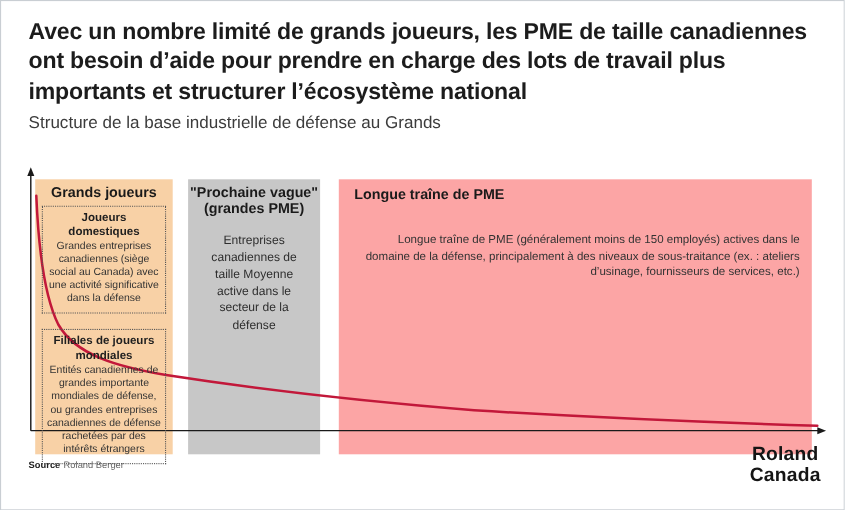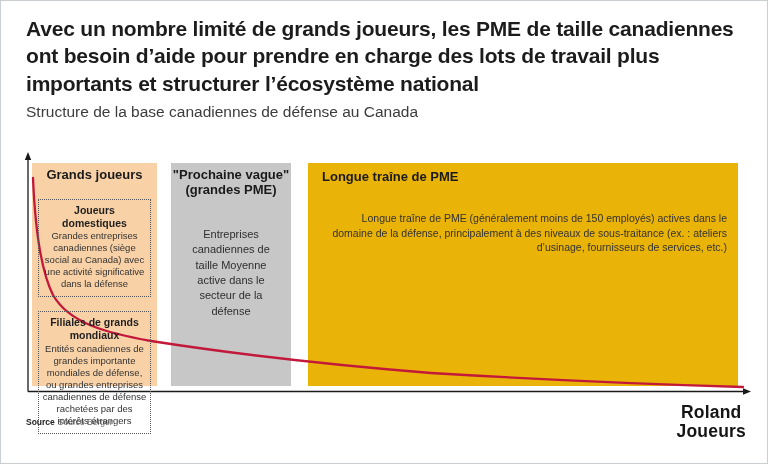--- a/index.html
+++ b/index.html
@@ -20,47 +20,47 @@
   .subtitle{
     position:absolute;left:25px;top:102px;width:700px;
     font-size:15.5px;color:#3c3c3c;
   }
   
   .chart-svg{
     position:absolute;left:0;top:0;width:768px;height:464px;
     z-index:3;pointer-events:none;
   }
   
-  .col{position:absolute;top:162px;height:223px;box-sizing:border-box;}
+  .col{position:absolute;top:162px;height:250px;box-sizing:border-box;}
   .col--players{left:31px;width:125px;background:#f8d1a6;}
   .col--wave{left:170px;width:120px;background:#c7c7c7;}
-  .col--tail{left:307px;width:430px;background:#eab308;}
+  .col--tail{left:307px;width:430px;background:#fca5a5;}
   .col-inner{position:relative;z-index:4;height:100%;box-sizing:border-box;}
 
   .col-header{
     font-weight:bold;font-size:13px;color:#1a1a1a;
     text-align:center;padding-top:5px;line-height:1.15;
   }
   .col--tail .col-header{text-align:left;padding:7px 14px 0 14px;}
 
   .dashed-box{
-    margin:16px 6px 0 6px;border:1px dotted #555;
+    margin:4px 6px 0 6px;border:1px dotted #555;
     padding:4px 2px 6px;text-align:center;background:transparent;
   }
   .dashed-box + .dashed-box{margin-top:14px;}
   .dashed-box-title{
     font-weight:bold;font-size:10.5px;color:#1f1f1f;line-height:1.2;
     margin-bottom:1px;
   }
   .dashed-box-text{
     font-size:9.5px;color:#333;line-height:1.27;
   }
   .col-text{
     font-size:11px;color:#2e2e2e;line-height:1.4;
-    text-align:center;margin-top:29px;padding:0 10px;
+    text-align:center;margin-top:14px;padding:0 10px;
   }
   .col--tail .col-text{
     text-align:right;font-size:10.5px;margin-top:26px;
     padding:0 14px;width:405px;color:#333;
   }
   
   .source-line{
     position:absolute;left:25px;top:416px;font-size:8.5px;color:#666;
   }
   .source-label{font-weight:bold;color:#222;margin-right:3px;}
@@ -69,31 +69,31 @@
     font-weight:bold;font-size:17.5px;line-height:1.08;color:#151515;
     letter-spacing:0.2px;
   }
 </style>
 </head>
 <body>
 
 <div class="slide">
 
   <div class="title">Avec un nombre limité de grands joueurs, les PME de taille canadiennes ont besoin d’aide pour prendre en charge des lots de travail plus importants et structurer l’écosystème national</div>
-  <div class="subtitle">Structure de la base canadiennes de défense au Canada</div>
+  <div class="subtitle">Structure de la base industrielle de défense au Grands</div>
 
   <div class="col col--players">
     <div class="col-inner">
       <div class="col-header">Grands joueurs</div>
       <div class="dashed-box">
         <div class="dashed-box-title">Joueurs domestiques</div>
         <div class="dashed-box-text">Grandes entreprises canadiennes (siège social au Canada) avec une activité significative dans la défense</div>
       </div>
       <div class="dashed-box">
-        <div class="dashed-box-title">Filiales de grands mondiaux</div>
+        <div class="dashed-box-title">Filiales de joueurs mondiales</div>
         <div class="dashed-box-text">Entités canadiennes de grandes importante mondiales de défense, ou grandes entreprises canadiennes de défense rachetées par des intérêts étrangers</div>
       </div>
     </div>
   </div>
 
   <div class="col col--wave">
     <div class="col-inner">
       <div class="col-header">"Prochaine vague" (grandes PME)</div>
       <div class="col-text">Entreprises canadiennes de taille Moyenne active dans le secteur de la défense</div>
     </div>
@@ -115,21 +115,21 @@
     <polygon points="750,390.5 742,387.3 742,393.7" fill="#1a1a1a"></polygon>
 
     <path d="M 32 177
              C 34 225, 39 268, 52 294
              C 68 322, 105 332, 150 340
              C 240 354, 330 364, 430 372
              C 530 378, 640 383, 742 386" fill="none" stroke="#c2183a" stroke-width="2.3" stroke-linecap="round"></path>
   </svg>
 
   <div class="source-line">
-    <span class="source-label">Source</span><span>Source Berger</span>
+    <span class="source-label">Source</span><span>Roland Berger</span>
   </div>
 
   <div class="logo">
     <div>Roland</div>
-    <div>Joueurs</div>
+    <div>Canada</div>
   </div>
 
 </div>
 
 </body></html>

